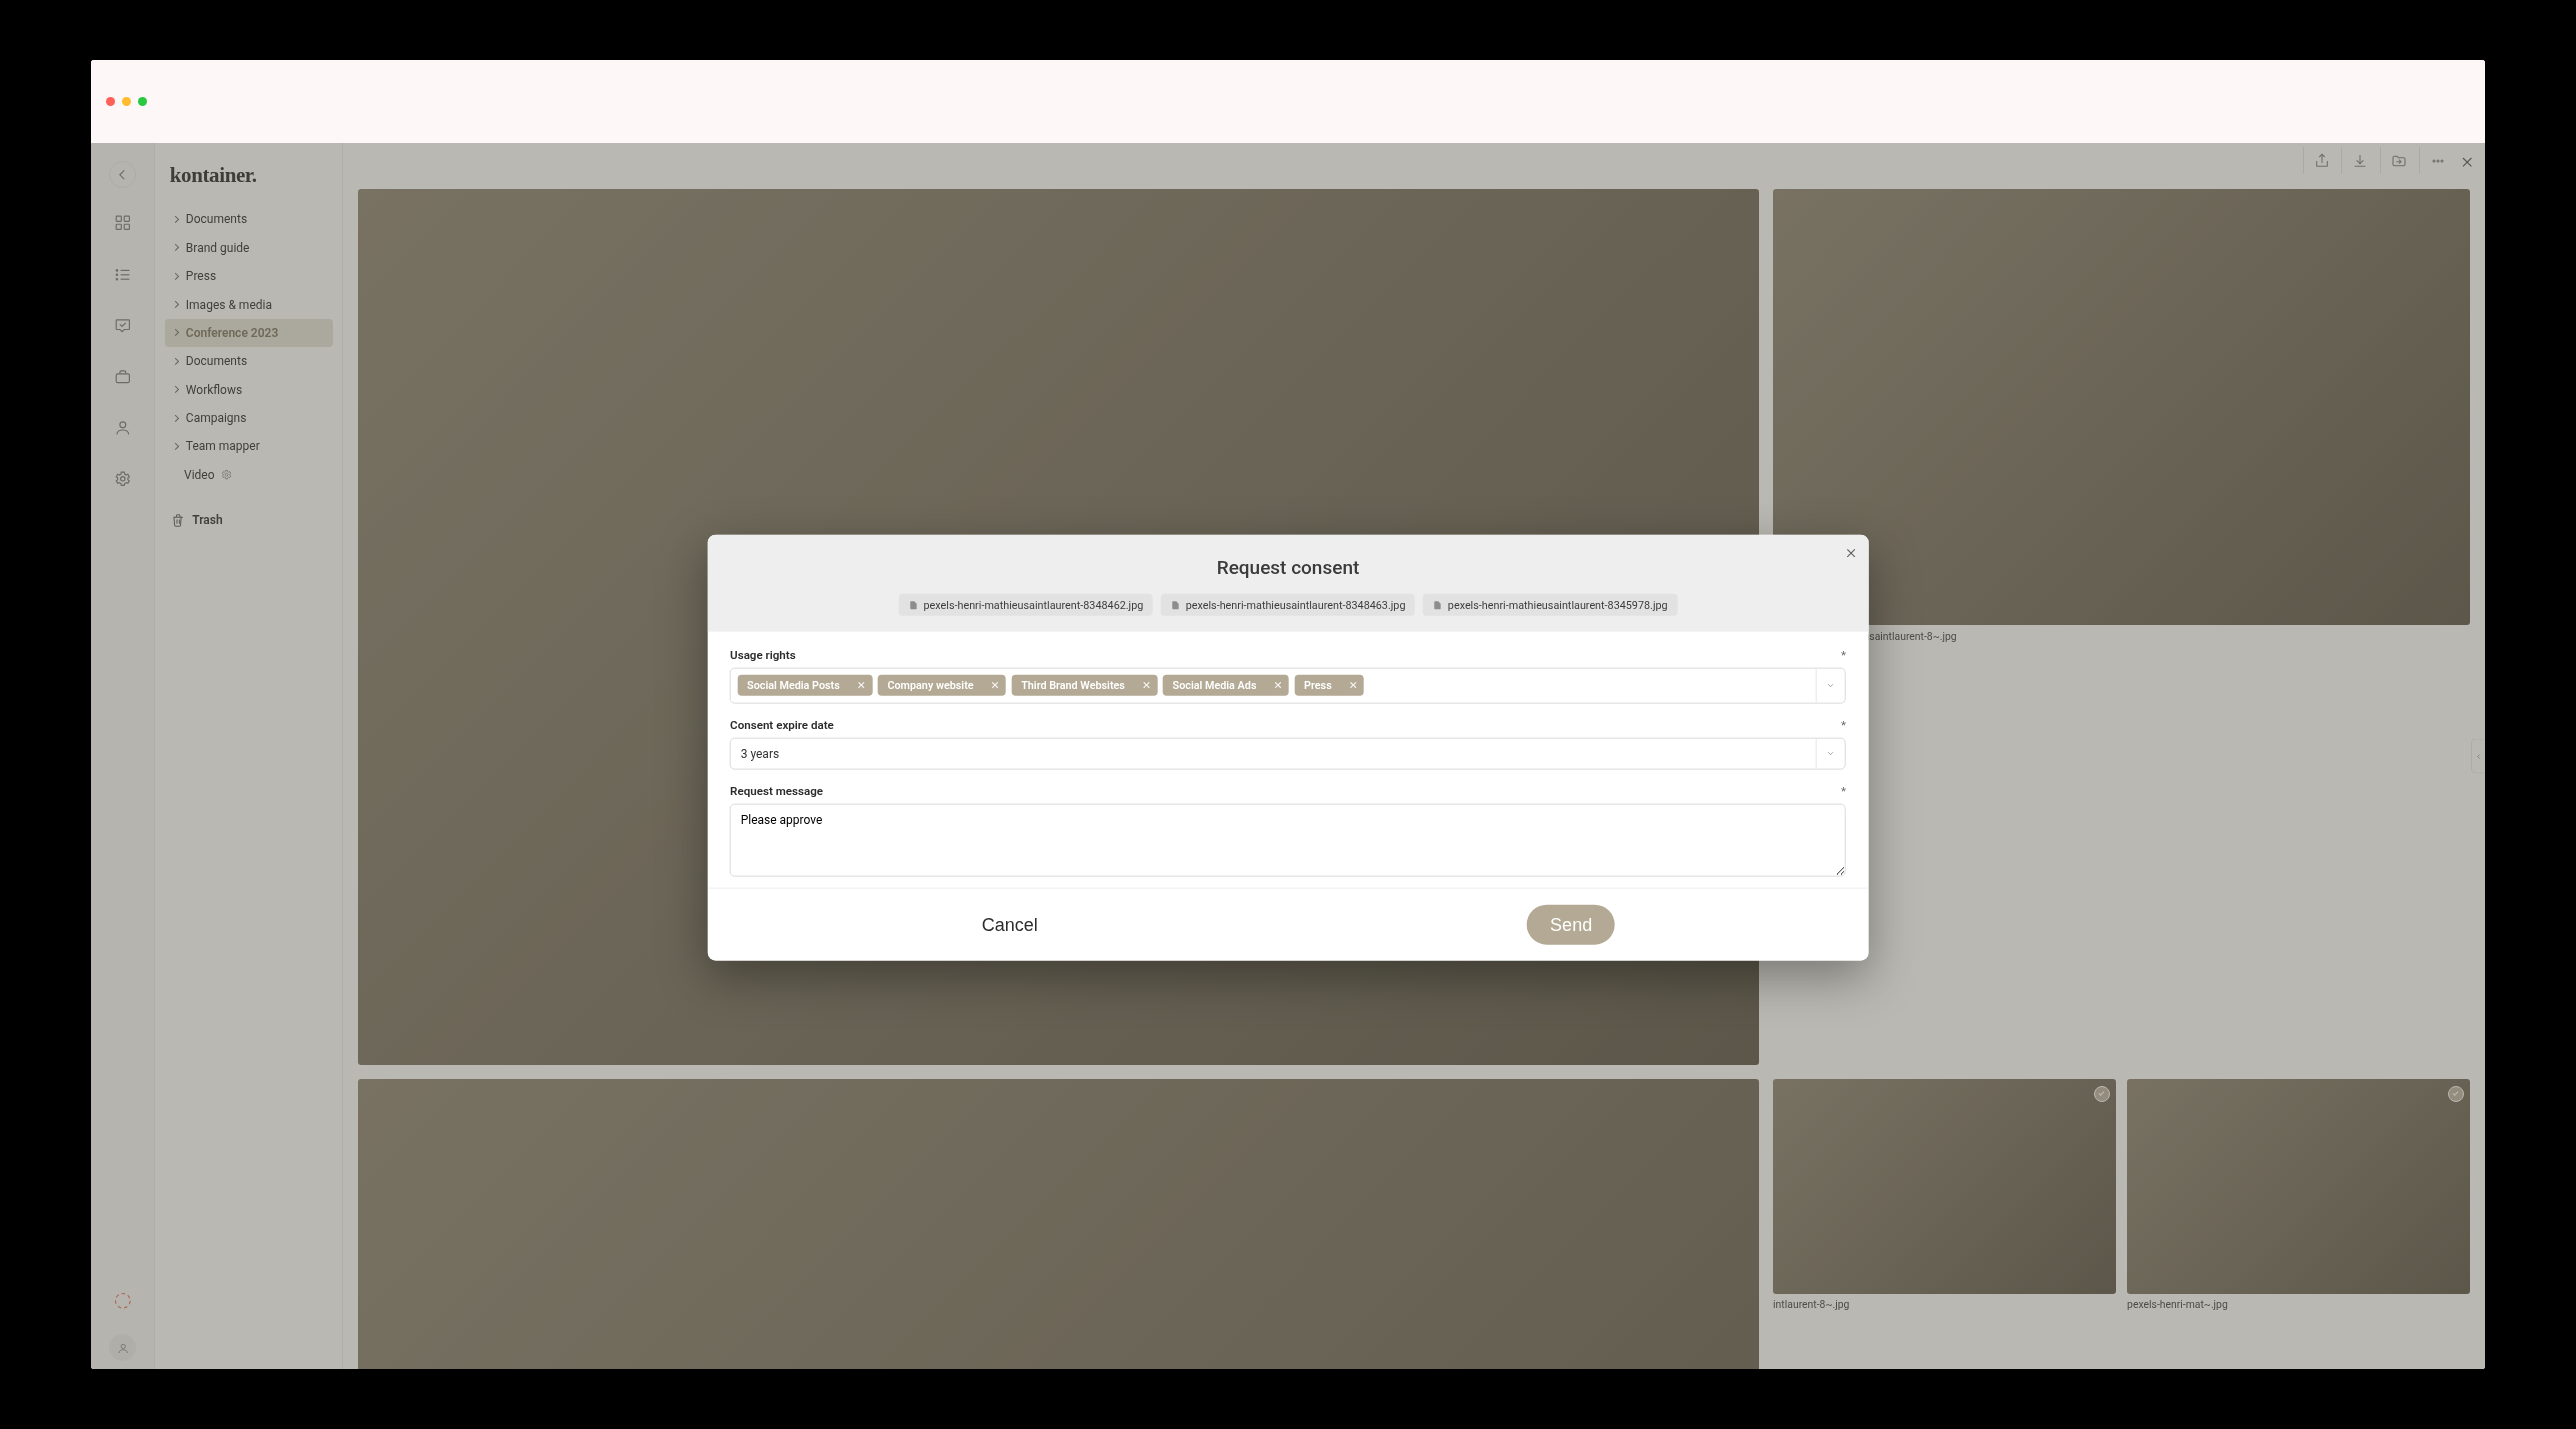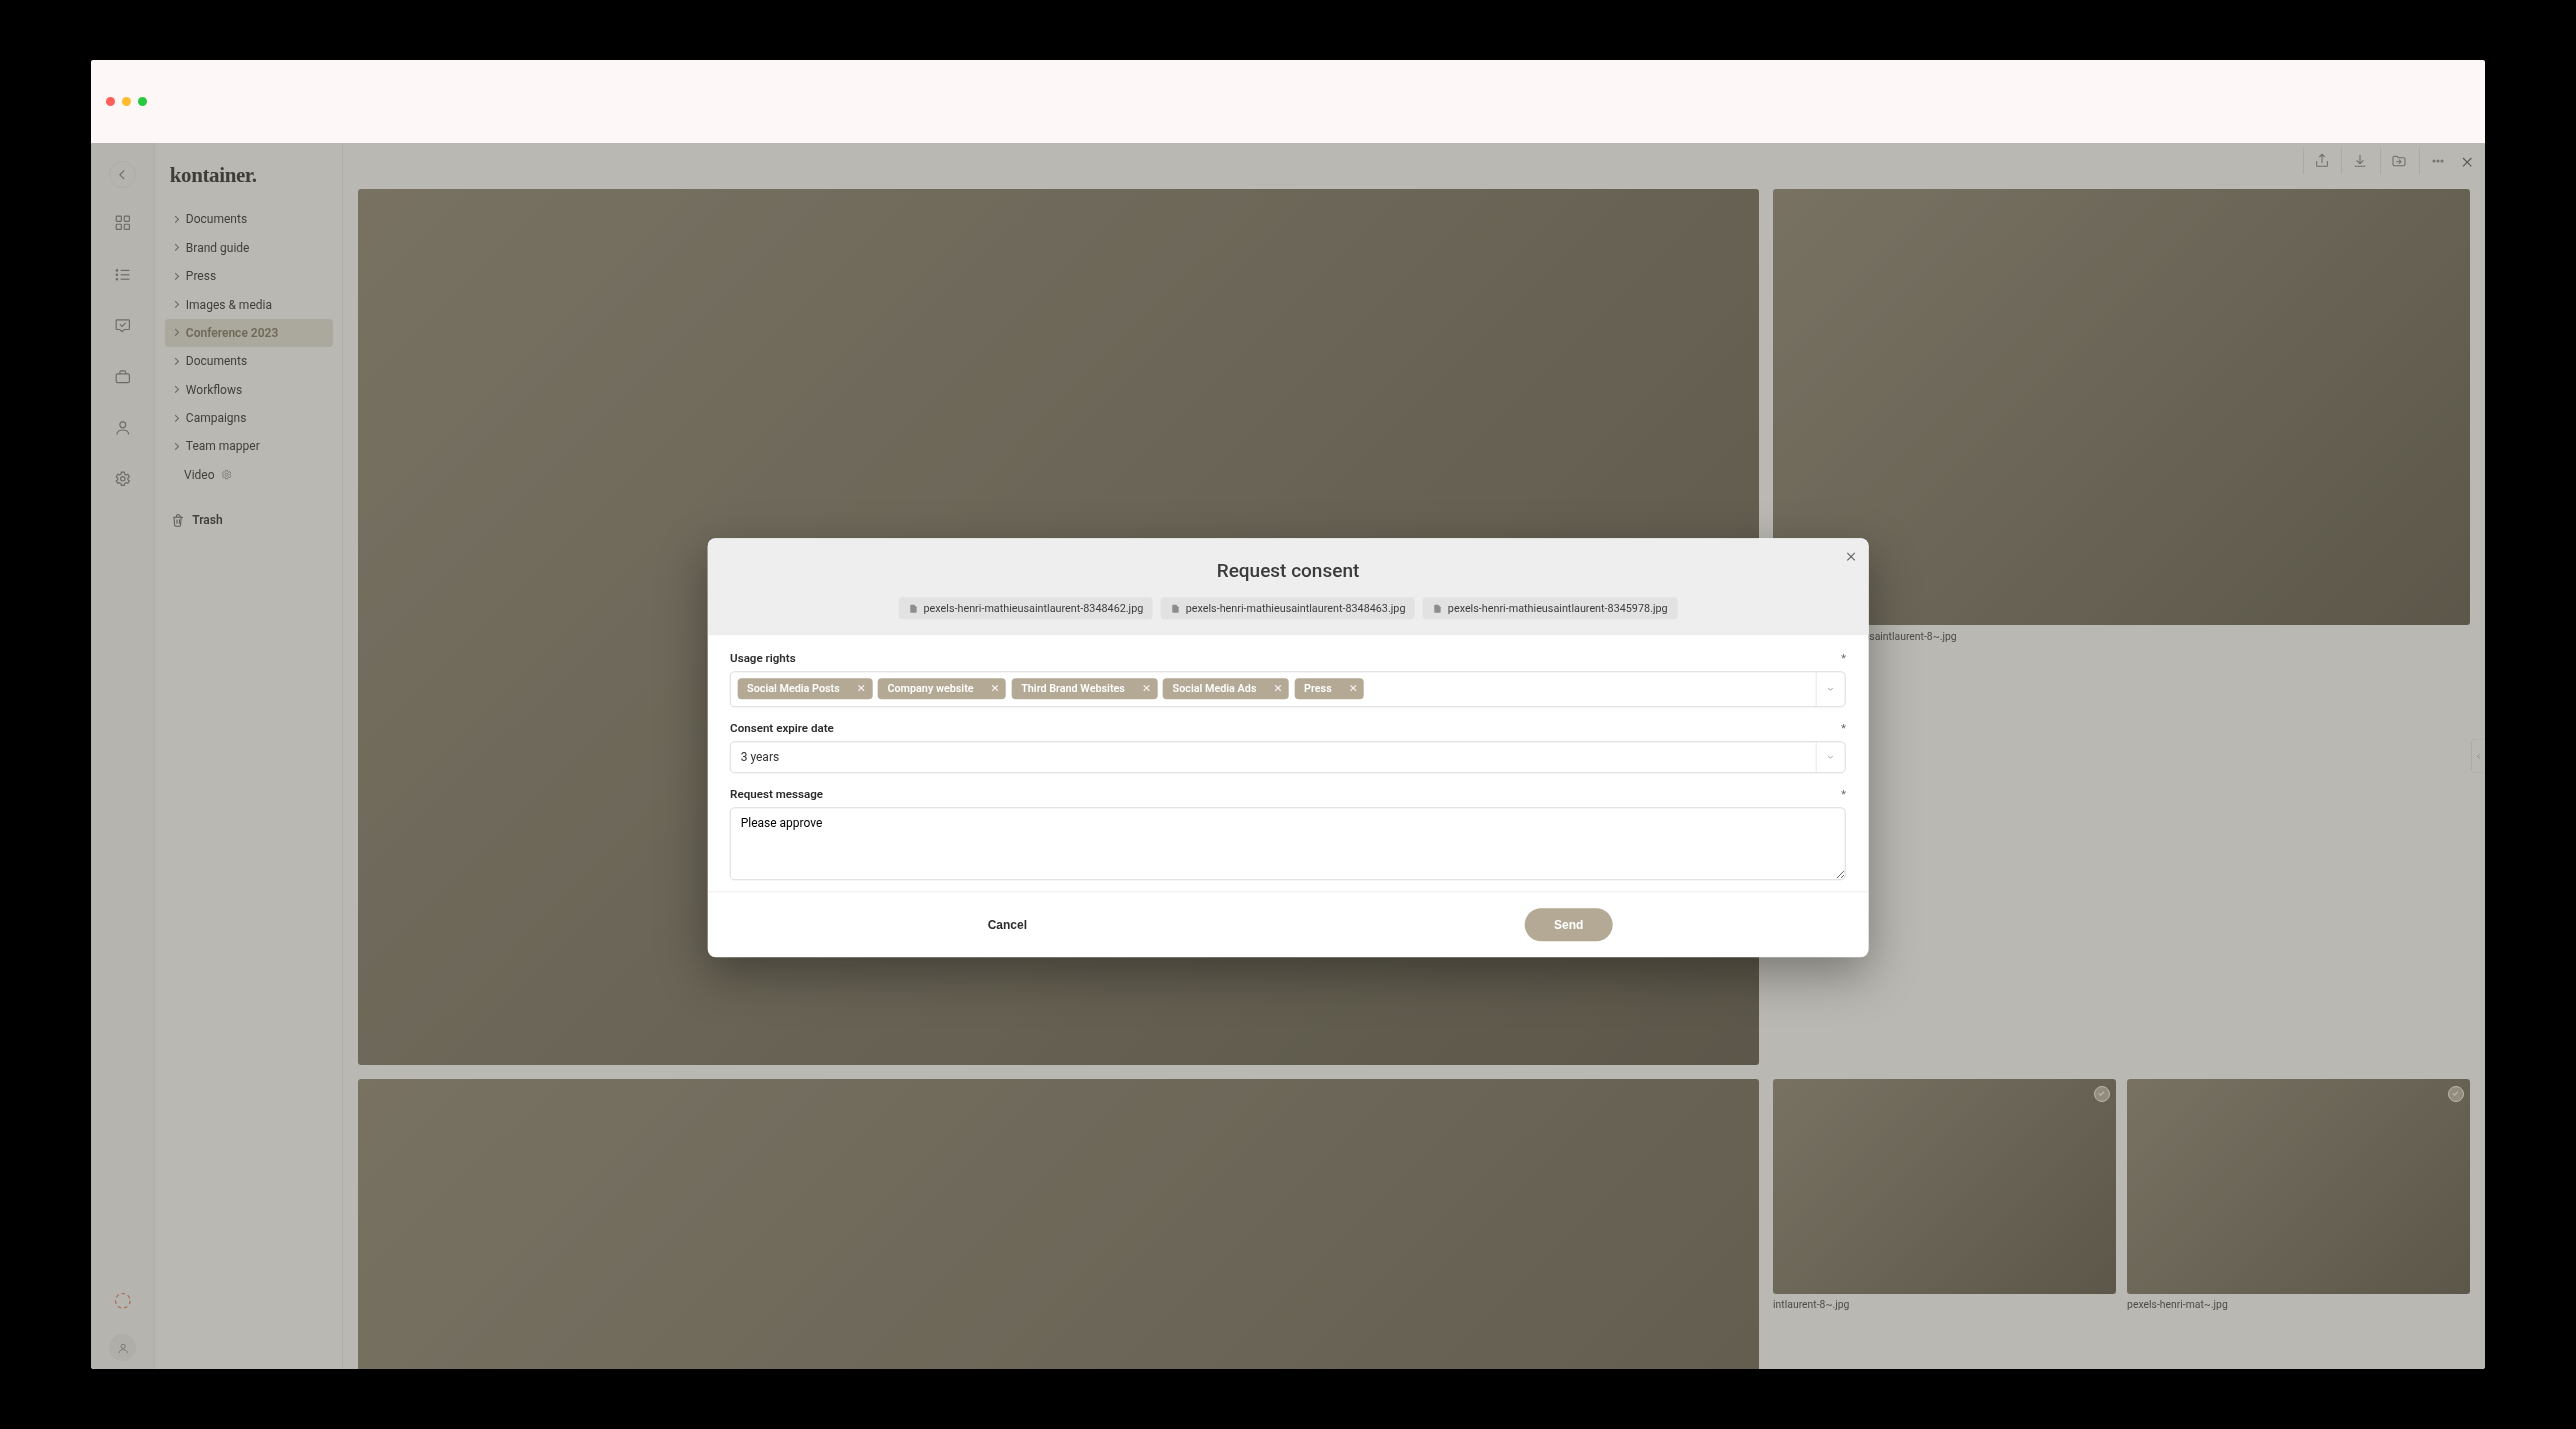--- a/index.html
+++ b/index.html
@@ -56,21 +56,21 @@
 .tagbox{border:0.8px solid #d9d9d9;border-radius:4.8px;display:flex}
 .tags{flex:1;padding:6.4px 6.4px;display:flex;flex-wrap:wrap;gap:5.6px}
 .tag{background:#b3a994;color:#fff;border-radius:4px;padding:4px 6.4px 4px 9.6px;font-size:10.8px;display:flex;align-items:center;gap:17px;font-weight:600}
 .tag .x{cursor:pointer;font-weight:400;opacity:.9}
 .dd-btn{width:29px;border-left:0.8px solid #e6e6e6;display:flex;align-items:center;justify-content:center;cursor:pointer}
 .dd-btn svg,.chev-dn{width:9.6px;height:9.6px}
 .selectrow{border:0.8px solid #d9d9d9;border-radius:4.8px;display:flex;align-items:stretch}
 .selectrow .val{flex:1;padding:8px 9.6px;font-size:12px;color:#333}
 .ta{border:0.8px solid #d9d9d9;border-radius:4.8px;padding:8px 9.6px;font-size:12px;min-height:73px;resize:both;width:100%;font-family:inherit}
 .modal-foot{border-top:0.8px solid #eee;padding:16px 19px;display:flex;justify-content:space-around;align-items:center}
-.btn{min-width:88px;padding:9.6px 21px;border-radius:798px;font-size:12px;font-weight:700;cursor:pointer;border:none;background:transparent;color:#2d2d2d}
+.btn{min-width:88px;padding:9.6px 21px;border-radius:798px;font-size:18px;font-weight:400;cursor:pointer;border:none;background:transparent;color:#2d2d2d}
 .btn.primary{background:#b3a994;color:#fff}
 .row-half{display:flex;gap:11.2px}
 .row-half .card{width:calc(50% - 5.6px)}
 </style>
 </head>
 <body>
 
 <div class="stage">
   <div class="window">
     <div class="titlebar">

